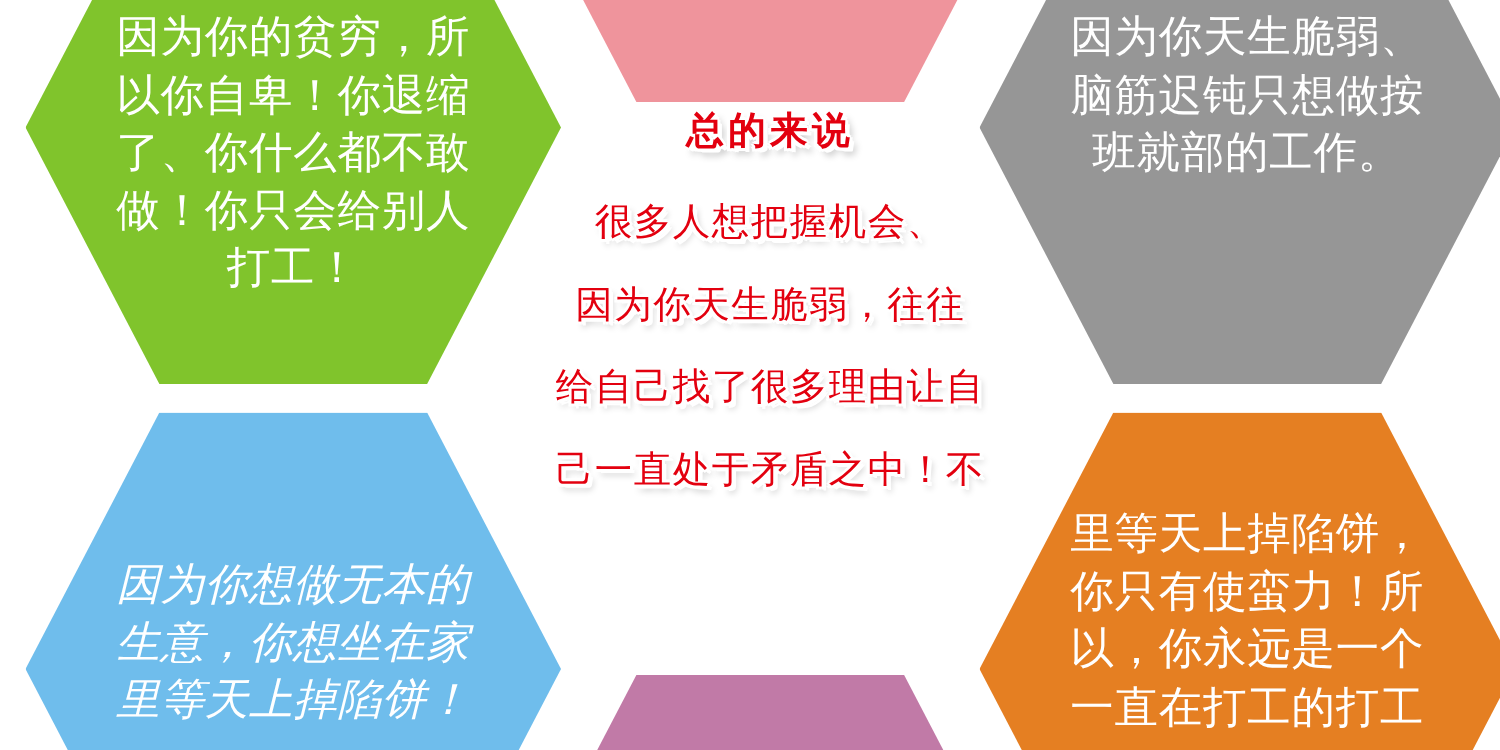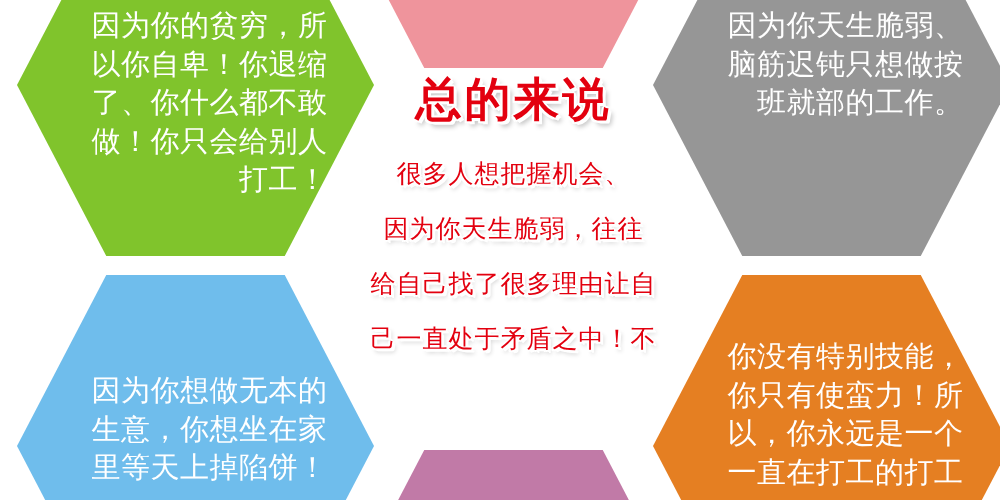--- a/index.html
+++ b/index.html
@@ -25,21 +25,21 @@
     display: flex;
     align-items: center;
     justify-content: center;
   }
   .hex-text {
     color: #ffffff;
     font-size: 29px;
     line-height: 1.33;
     font-weight: 400;
     letter-spacing: 0.5px;
-    text-align: right;
+    text-align: center;
     white-space: pre-line;
     width: 74%;
   }
 
   
   #hex-green {
     left: 17px;  top: -86px;
     width: 357px; height: 342px;
     background: #80C42C;
   }
@@ -50,20 +50,21 @@
 
   
   #hex-blue {
     left: 17px;  top: 275px;
     width: 357px; height: 342px;
     background: #6FBDEC;
   }
   #hex-blue .hex-text {
     align-self: flex-start;
     margin-top: 96px;
+    font-style: italic;
   }
 
   
   #hex-grey {
     left: 653px; top: -86px;
     width: 357px; height: 342px;
     background: #969696;
   }
   #hex-grey .hex-text {
     align-self: flex-start;
@@ -99,21 +100,21 @@
   #center-block {
     position: absolute;
     left: 335px;
     top: 72px;
     width: 357px;
     text-align: center;
     pointer-events: none;
   }
   #center-title {
     color: #E3000F;
-    font-size: 46px;
+    font-size: 25px;
     font-weight: bold;
     letter-spacing: 3px;
     line-height: 1.2;
     margin: 0 0 32px 0;
     text-shadow:
        1px 1px 0 #fff,  2px 2px 0 #fff,  3px 3px 0 #fff,
       -1px 1px 0 #fff, -2px 2px 0 #fff,
        1px -1px 0 #fff, -1px -1px 0 #fff,
        0 2px 0 #fff, 2px 0 0 #fff, -2px 0 0 #fff, 0 -2px 0 #fff,
        4px 5px 5px rgba(0,0,0,0.28);
@@ -167,21 +168,21 @@
 班就部的工作。</span>
   </div>
 
   <div class="hex" id="hex-blue">
     <span class="hex-text">因为你想做无本的
 生意，你想坐在家
 里等天上掉陷饼！</span>
   </div>
 
   <div class="hex" id="hex-orange">
-    <span class="hex-text">你没有特别技能，
+    <span class="hex-text">里等天上掉陷饼，
 你只有使蛮力！所
 以，你永远是一个
 一直在打工的打工</span>
   </div>
 
   <div id="center-block">
     <h1 id="center-title">总的来说</h1>
     <ul id="center-body">
       <li>很多人想把握机会、</li>
       <li>因为你天生脆弱，往往</li>

